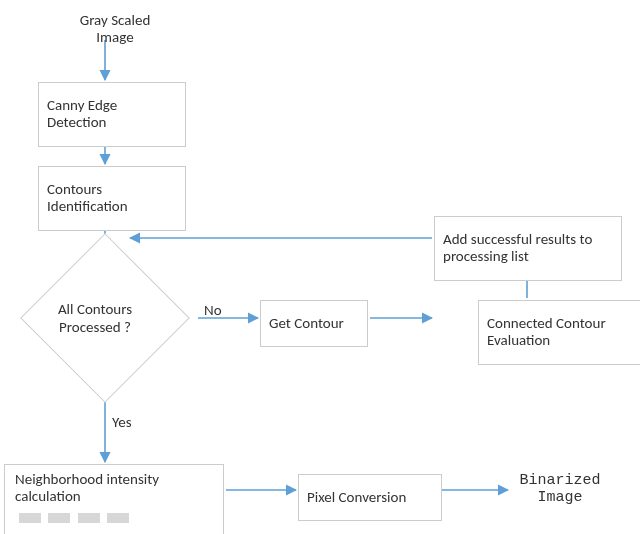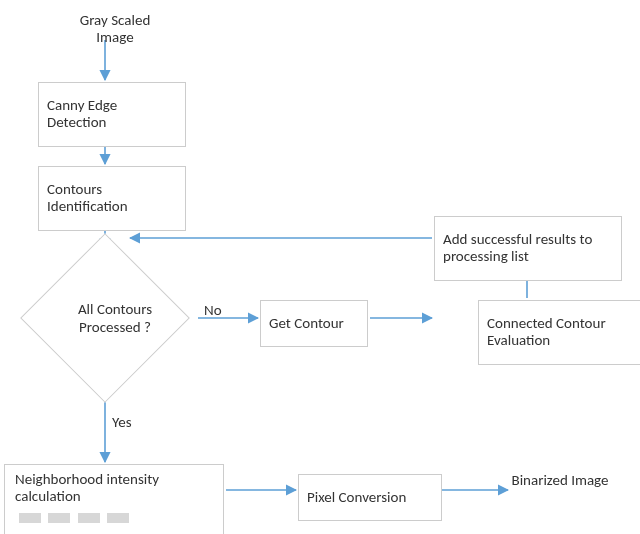--- a/index.html
+++ b/index.html
@@ -2,21 +2,21 @@
 <html><head>
 <meta charset="utf-8">
 <style>
 html,body{margin:0;padding:0;background:#fff;font-family:Calibri,-apple-system,BlinkMacSystemFont,"Segoe UI",Roboto,Arial,sans-serif;font-size:15px;color:#333}
 .canvas{position:relative;width:640px;height:534px}
 .box{position:absolute;border:1px solid #ccc;background:#fff;text-align:left;padding:14px 8px;line-height:1.15;box-sizing:border-box}
 .label{position:absolute;text-align:center;line-height:1.15}
 .small{font-size:15px;color:#333}
 .diamond{position:absolute}
 .diamond .shape{position:absolute;inset:0;transform:rotate(45deg);border:1.5px solid #ccc;background:#fff}
-.diamond .text{position:absolute;inset:0;display:flex;align-items:center;justify-content:flex-end;text-align:center;line-height:1.2}
+.diamond .text{position:absolute;inset:0;display:flex;align-items:center;justify-content:flex-start;text-align:center;line-height:1.2}
 .mini{display:inline-block;width:22px;height:10px;background:#d7d7d7;margin-left:4px}
 svg.arrows{position:absolute;inset:0;width:640px;height:534px;pointer-events:none}
 </style>
 </head>
 <body>
 
 <div class="canvas">
 
   <svg class="arrows">
     <defs>
@@ -77,15 +77,15 @@
     <span style="margin-top:4px;display:inline-block">
       <span class="mini"></span>
       <span class="mini"></span>
       <span class="mini"></span>
       <span class="mini"></span>
     </span>
   </div>
 
   <div class="box" style="left:298px;top:474px;width:144px;">Pixel Conversion</div>
 
-  <div class="label" style="left:510px;top:472px;width:100px;">Binarized Image</div>
+  <div class="label" style="left:510px;top:472px;width:100px;font-family:Liberation Mono, monospace;">Binarized Image</div>
 
 </div>
 
 </body></html>

